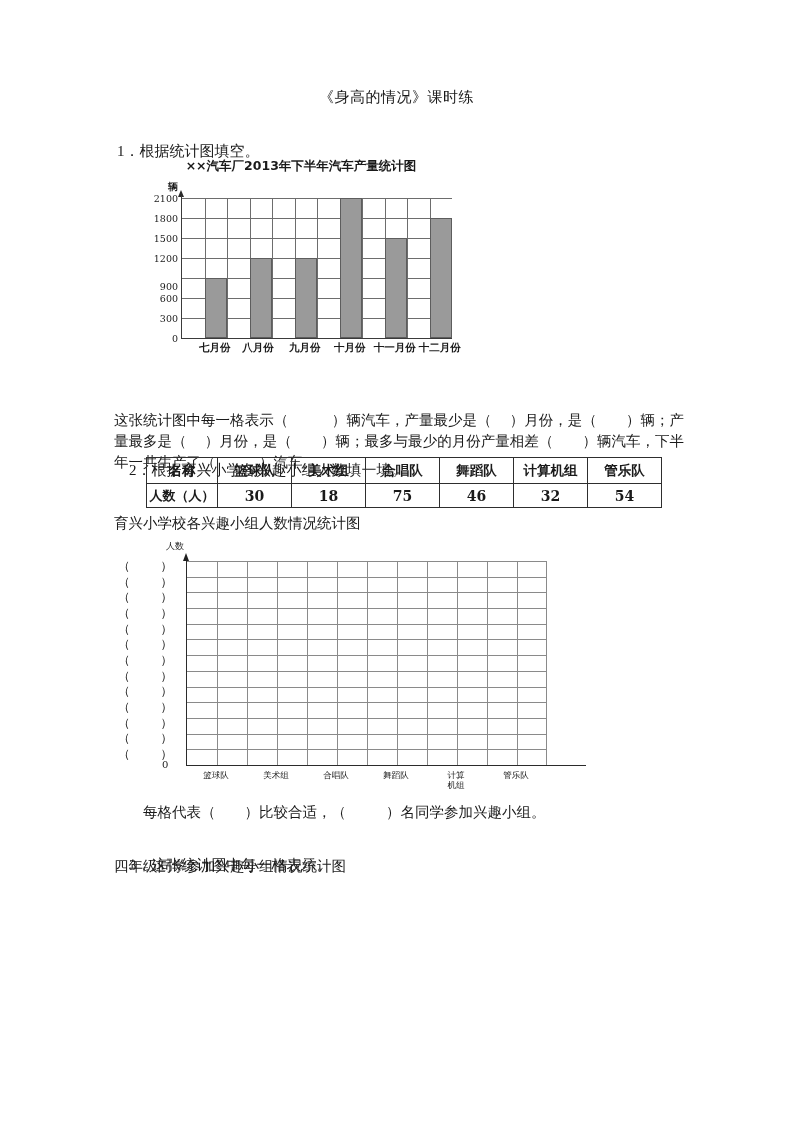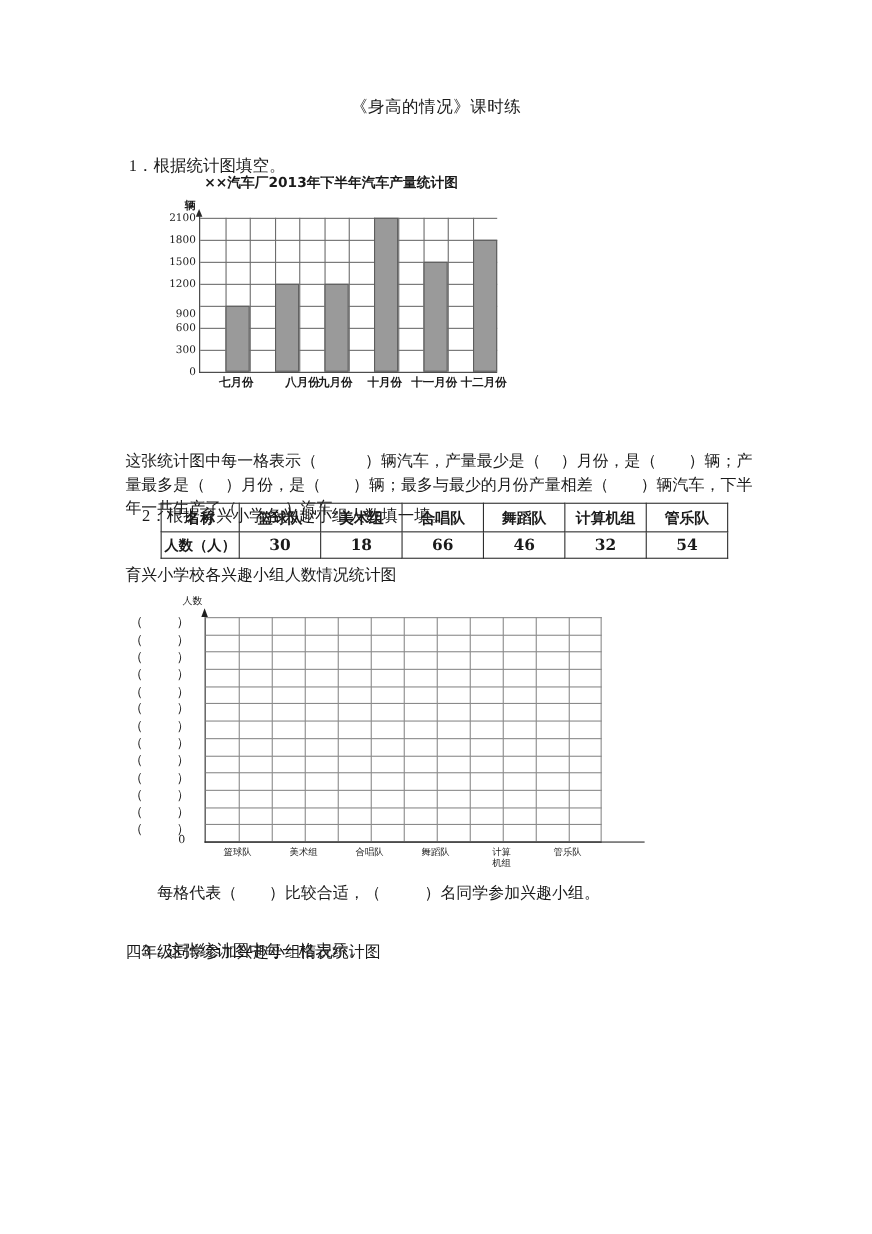--- a/index.html
+++ b/index.html
@@ -318,21 +318,21 @@
         <div class="hline" style="top: 0px;"></div>
         <div class="bar" style="left: 22.5px; width: 22.5px; height: 60px;"></div>
         <div class="bar" style="left: 67.5px; width: 22.5px; height: 80px;"></div>
         <div class="bar" style="left: 112.5px; width: 22.5px; height: 80px;"></div>
         <div class="bar" style="left: 157.5px; width: 22.5px; height: 140px;"></div>
         <div class="bar" style="left: 202.5px; width: 22.5px; height: 100px;"></div>
         <div class="bar" style="left: 247.5px; width: 22.5px; height: 120px;"></div>
       </div>
     <div id="c1-xlabels">
         <div class="xlab" style="left: 73.75px;">七月份</div>
-        <div class="xlab" style="left: 134px;">八月份</div>
+        <div class="xlab" style="left: 117px;">八月份</div>
         <div class="xlab" style="left: 163.75px;">九月份</div>
         <div class="xlab" style="left: 208.75px;">十月份</div>
         <div class="xlab" style="left: 253.75px;">十一月份</div>
         <div class="xlab" style="left: 298.75px;">十二月份</div>
       </div>
   </div>
 
   <div class="para" style="top:367px;margin-top:43px;">这张统计图中每一格表示（            ）辆汽车，产量最少是（     ）月份，是（        ）辆；产量最多是（     ）月份，是（        ）辆；最多与最少的月份产量相差（        ）辆汽车，下半年一共生产了（            ）汽车。</div>
 
   <div class="q-line" style="left:114px; top:437px;">
@@ -347,21 +347,21 @@
           <td class="valcol">美术组</td>
           <td class="valcol">合唱队</td>
           <td class="valcol">舞蹈队</td>
           <td class="valcol">计算机组</td>
           <td class="valcol">管乐队</td>
         </tr>
         <tr class="drow">
           <td class="namecol" style="font-size: 13px; font-family: &quot;DejaVu Sans&quot;, &quot;Liberation Sans&quot;, sans-serif;">人数（人）</td>
           <td class="valcol">30</td>
           <td class="valcol">18</td>
-          <td class="valcol">66</td>
+          <td class="valcol">75</td>
           <td class="valcol">46</td>
           <td class="valcol">32</td>
           <td class="valcol">54</td>
         </tr>
       </tbody>
   </table>
 
   <div class="q-line" style="left:114px; top:512px; font-size:14.5px;">育兴小学校各兴趣小组人数情况统计图</div>
 
   <div id="chart2">

